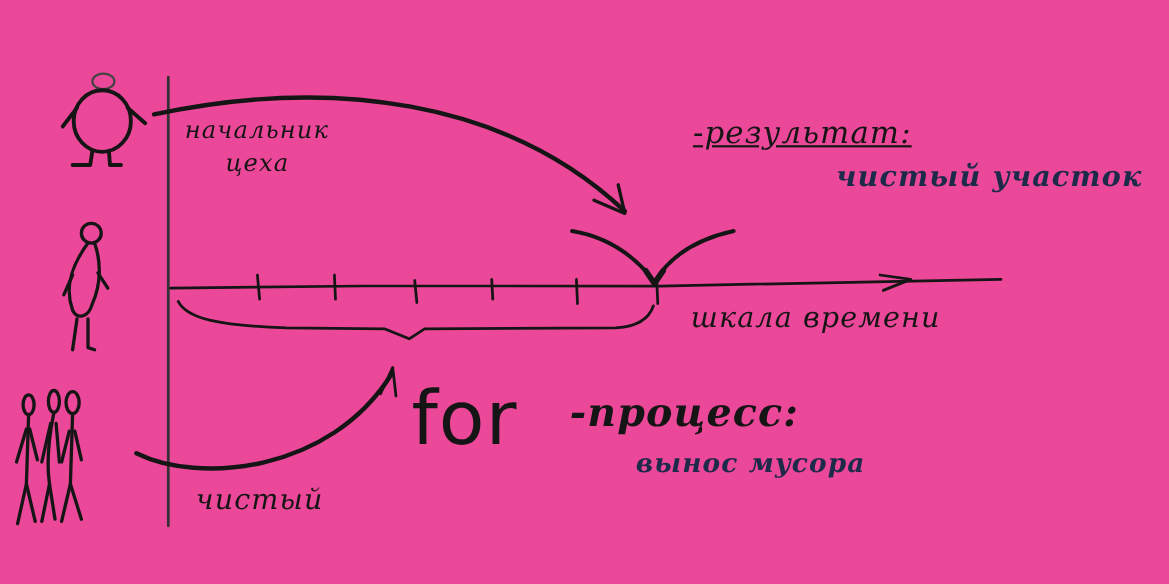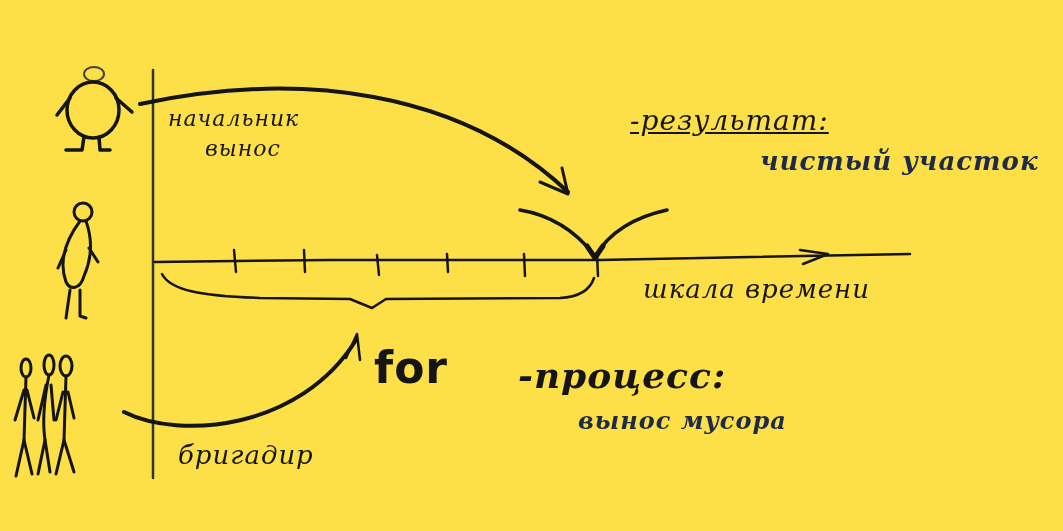--- a/index.html
+++ b/index.html
@@ -1,30 +1,30 @@
 <!DOCTYPE html>
 <html><head>
 <meta charset="utf-8">
 <style>
   html, body { margin: 0; padding: 0; background: #ffffff; }
-  #canvas { position: relative; width: 1063px; height: 531px; overflow: hidden; background: #fde047; }
+  #canvas { position: relative; width: 1063px; height: 531px; overflow: hidden; background: #ec4899; }
   svg.layer { position: absolute; left: 0; top: 0; }
   .hw { position: absolute; font-family: "DejaVu Serif", serif; font-style: italic; color: #151515; white-space: nowrap; letter-spacing: 1px; }
   .hw.blue { color: #1d2a4a; font-weight: bold; }
   .t-boss { left: 168px; top: 106px; font-size: 22px; }
   .t-boss2 { left: 205px; top: 136px; font-size: 22px; }
   .t-brig { left: 158px; top: 202px; font-size: 22px; }
   .t-workers { left: 178px; top: 440px; font-size: 26px; }
   .t-in { left: 556px; top: 94px; font-size: 46px; font-style: normal; font-family: "DejaVu Sans", sans-serif; font-weight: bold; }
   .t-in-res { left: 630px; top: 104px; font-size: 28px; text-decoration: underline; }
   .t-in-sub { left: 760px; top: 146px; font-size: 26px; }
-  .t-for { left: 374px; top: 342px; font-size: 44px; font-style: normal; font-family: "DejaVu Sans", sans-serif; font-weight: bold; }
+  .t-for { left: 374px; top: 342px; font-size: 68px; font-style: normal; font-family: "DejaVu Sans", sans-serif; }
   .t-for-proc { left: 518px; top: 354px; font-size: 36px; font-weight: bold; }
   .t-for-sub { left: 578px; top: 406px; font-size: 24px; }
-  .t-timeline { left: 628px; top: 274px; font-size: 26px; margin-left: 15px; }
+  .t-timeline { left: 628px; top: 274px; font-size: 26px; }
 </style>
 </head>
 <body>
 
 <div id="canvas">
   <svg class="layer" width="1063" height="531" viewBox="0 0 1063 531">
     <g fill="none" stroke="#151515" stroke-linecap="round" stroke-linejoin="round">
 
       <line x1="153" y1="70" x2="153" y2="478" stroke-width="2.5" stroke="#333"></line>
 
@@ -89,22 +89,22 @@
       <path d="M162 274 C170 290 200 296 260 298 L350 299 L372 308 L386 299 L560 298 C580 297 590 290 594 278" stroke-width="2.5"></path>
 
       <g>
         <path d="M124 412 C180 440 300 430 356 340" stroke-width="4"></path>
         <path d="M346 358 L357 334 L360 360" stroke-width="2.5"></path>
       </g>
     </g>
   </svg>
 
   <div class="hw t-boss">начальник</div>
-  <div class="hw t-boss2">вынос</div>
-  <div class="hw t-workers">бригадир</div>
+  <div class="hw t-boss2">цеха</div>
+  <div class="hw t-workers">чистый</div>
 
   <div class="hw t-in-res">-результат:</div>
   <div class="hw blue t-in-sub">чистый участок</div>
 
   <div class="hw t-for">for</div>
   <div class="hw t-for-proc">-процесс:</div>
   <div class="hw blue t-for-sub">вынос мусора</div>
 
   <div class="hw t-timeline">шкала времени</div>
 </div>

